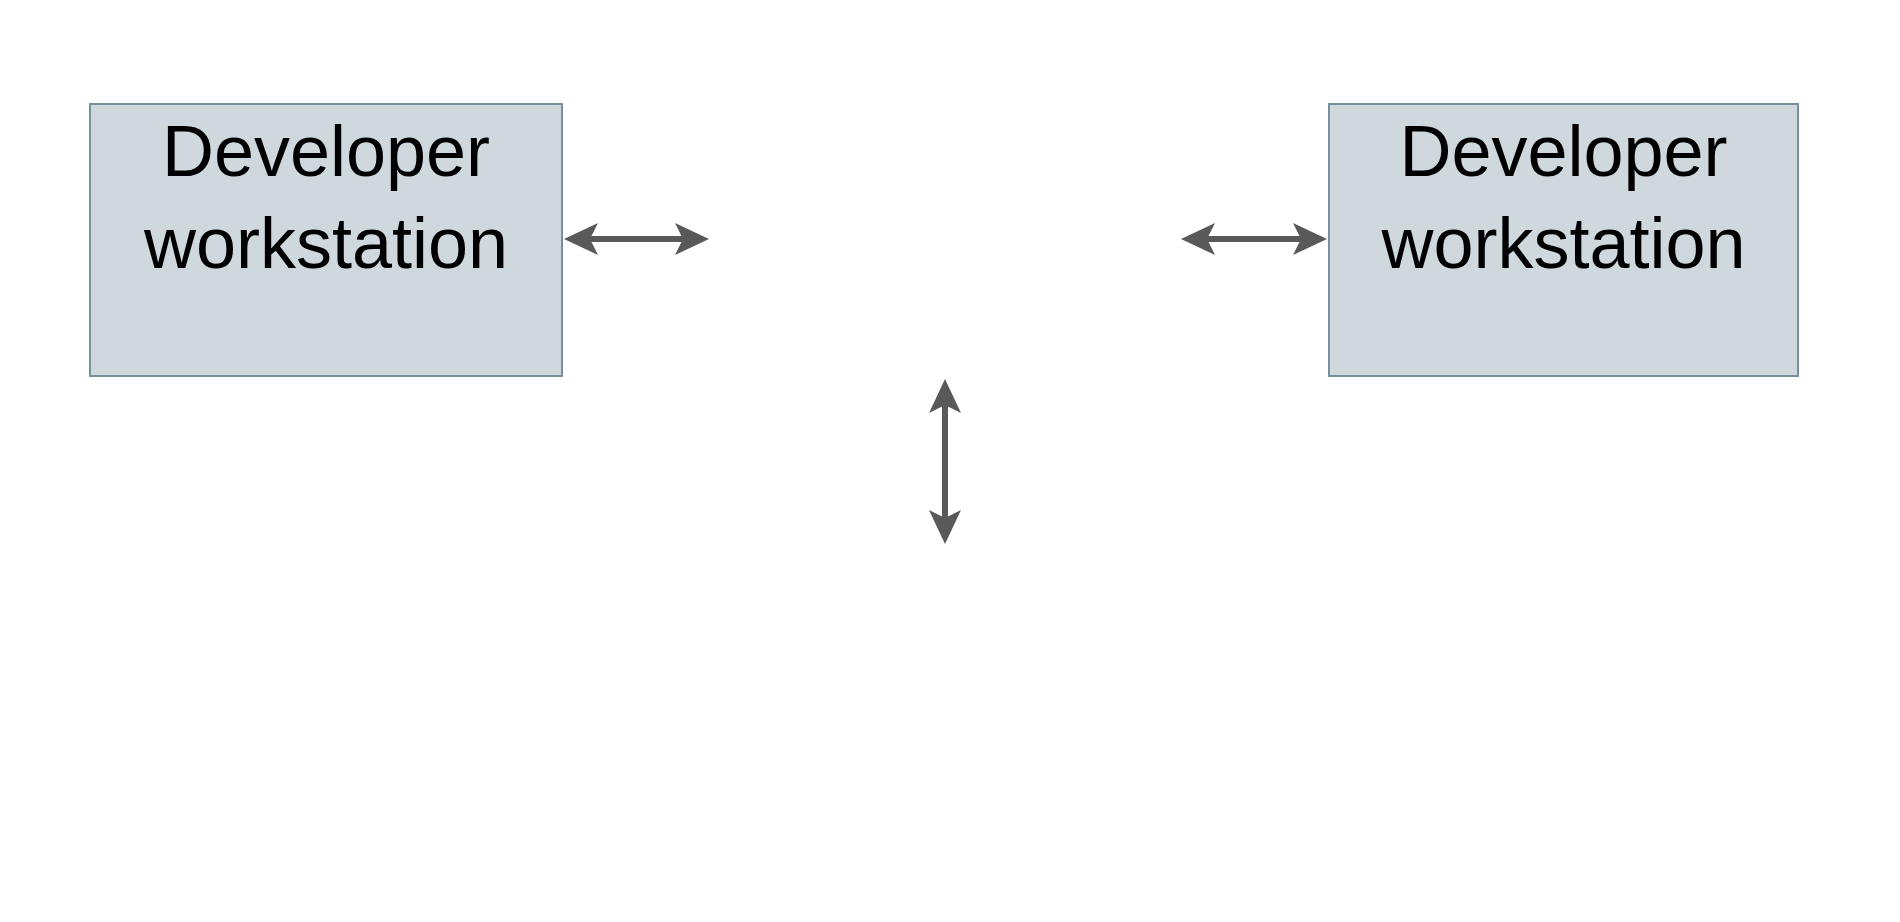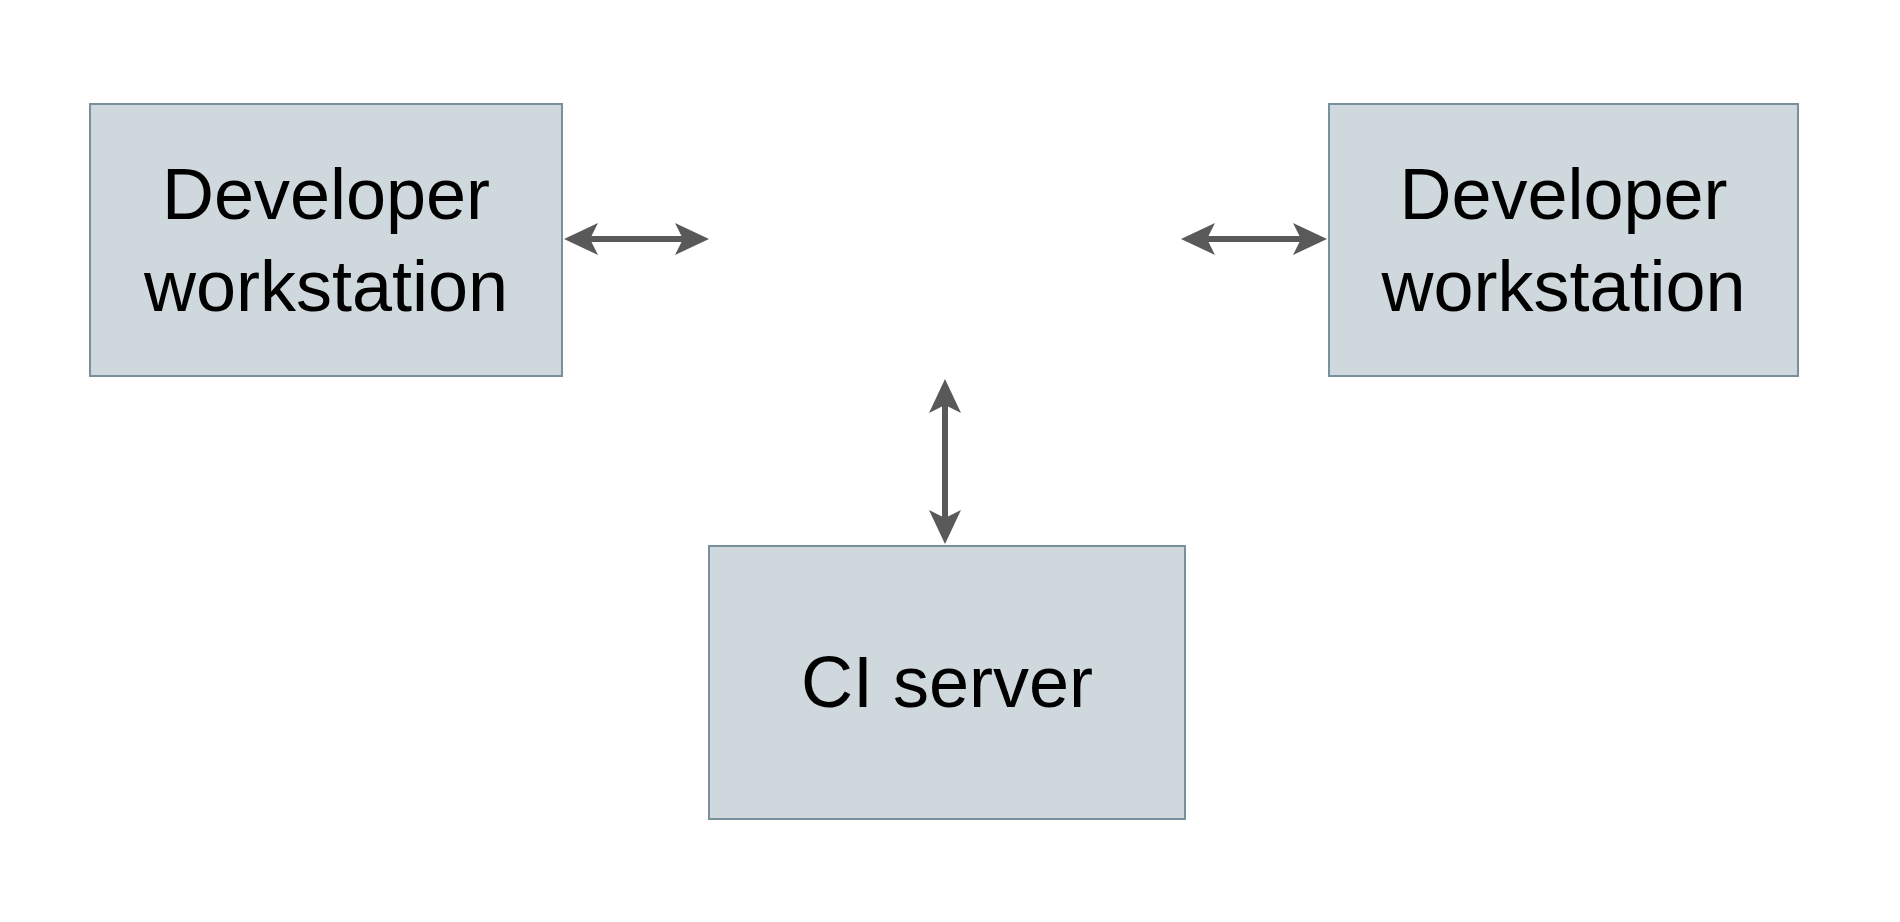--- a/index.html
+++ b/index.html
@@ -19,21 +19,20 @@
   .canvas {
     position: relative;
     width: 1900px; height: 922px;
     background: var(--background);
   }
   .node {
     position: absolute;
     background: var(--node-fill);
     border: 2px solid var(--node-border);
     display: flex;
-    align-items: center;
     justify-content: center;
   }
   .node-label {
     white-space: pre-line;
     text-align: center;
     color: var(--text);
     font-size: 72px;
     line-height: 1.28;
     letter-spacing: 0px;
   }
@@ -66,23 +65,20 @@
     <span class="node-label">Developer
 workstation</span>
   </div>
 
 
   <div class="node node-dev-right">
     <span class="node-label">Developer
 workstation</span>
   </div>
 
-  <div class="node node-ci">
-    <span class="node-label">CI server</span>
-  </div>
 
   <svg class="arrows-layer" viewBox="0 0 1900 922" xmlns="http://www.w3.org/2000/svg">
 
     <g>
       <line class="arrow-shaft" x1="590" y1="239" x2="683" y2="239"></line>
       <path class="arrow-head" d="M564,239 L598,223 L590,239 L598,255 Z"></path>
       <path class="arrow-head" d="M709,239 L675,223 L683,239 L675,255 Z"></path>
     </g>
 
     <g>

